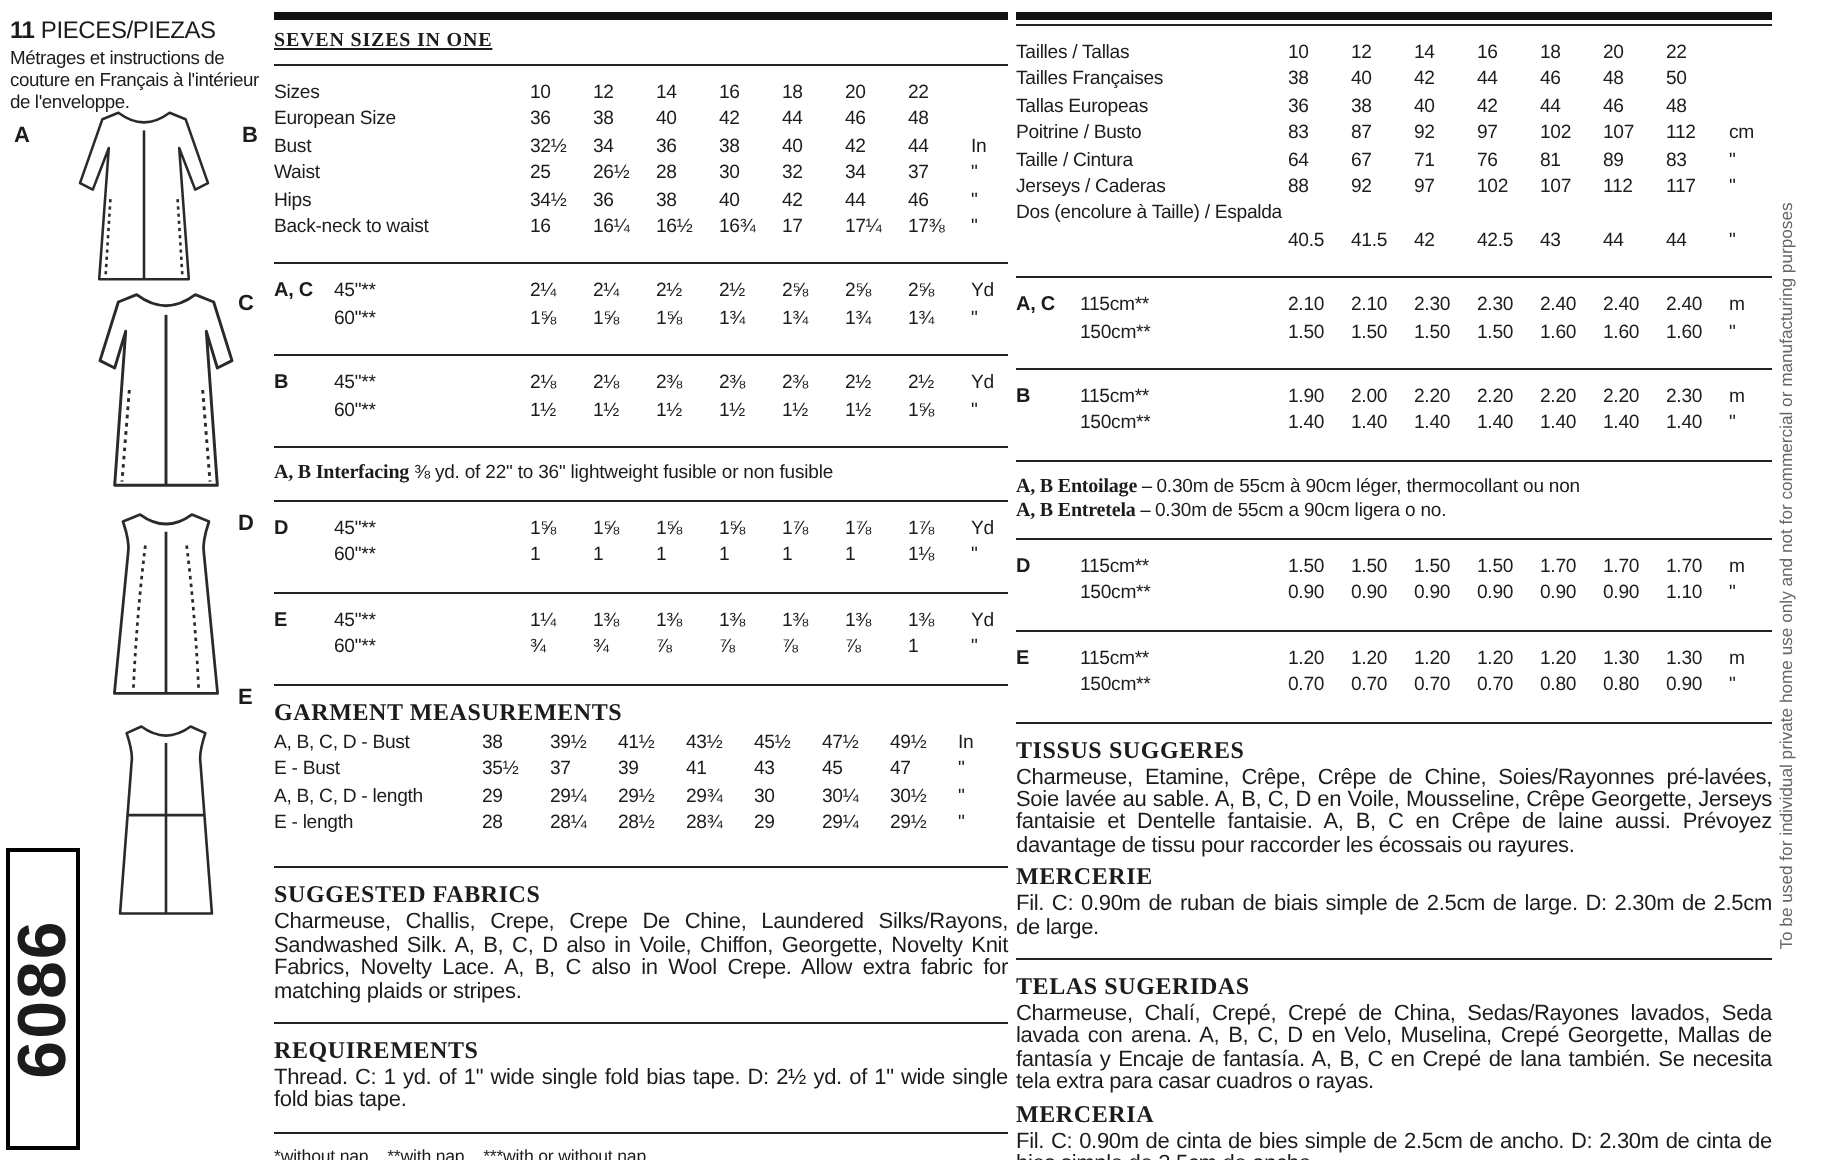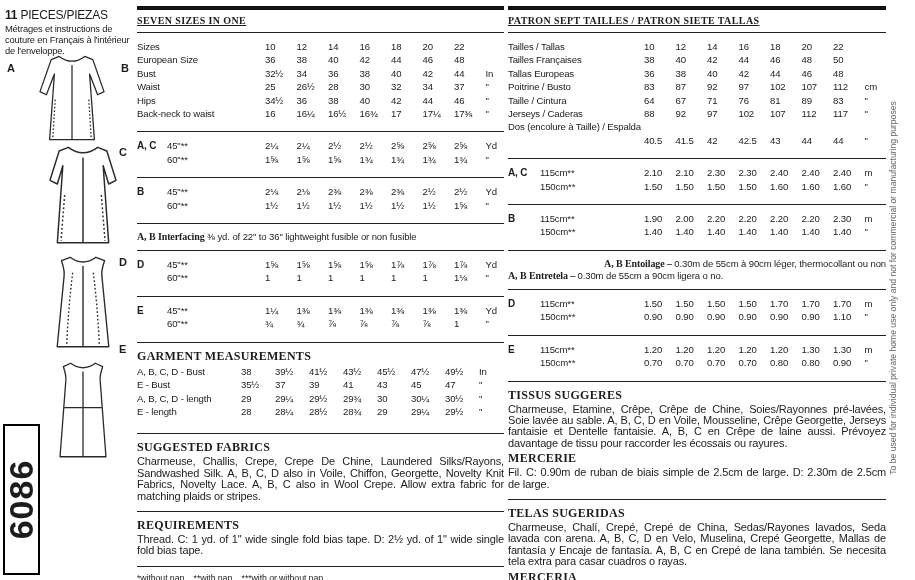--- a/index.html
+++ b/index.html
@@ -348,21 +348,20 @@
     <div class="section">
       <div class="h2">REQUIREMENTS</div>
       <div class="p">Thread. C: 1 yd. of 1" wide single fold bias tape. D: 2½ yd. of 1" wide single fold bias tape.</div>
     </div>
     <div class="rule"></div>
     <div class="footnote">*without nap    **with nap    ***with or without nap</div>
   </div>
 
   <div class="col-right">
     <div class="bar"></div>
-    <div class="title">PATRON SEPT TAILLES / PATRON SIETE TALLAS</div>
     <div class="rule"></div>
     <div class="tbl">
         <div class="trow">
           <span class="c-label">Tailles / Tallas</span>
           <span class="c-v">10</span>
           <span class="c-v">12</span>
           <span class="c-v">14</span>
           <span class="c-v">16</span>
           <span class="c-v">18</span>
           <span class="c-v">20</span>
@@ -487,21 +486,21 @@
           <span class="c-v">1.40</span>
           <span class="c-v">1.40</span>
           <span class="c-v">1.40</span>
           <span class="c-v">1.40</span>
           <span class="c-v">1.40</span>
           <span class="c-v">1.40</span>
           <span class="c-u">"</span>
         </div>
       </div>
     <div class="rule"></div>
-    <div class="note-line" style="padding-bottom:1px;text-align:right;"><span class="lead">A, B Entoilage – </span><span>0.30m de 55cm à 90cm léger, thermocollant ou non</span></div>
+    <div class="note-line" style="padding-bottom:1px;"><span class="lead">A, B Entoilage – </span><span>0.30m de 55cm à 90cm léger, thermocollant ou non</span></div>
     <div class="note-line" style="padding-top:0;"><span class="lead">A, B Entretela – </span><span>0.30m de 55cm a 90cm ligera o no.</span></div>
     <div class="rule"></div>
     <div class="yblock">
         <div class="trow">
           <span class="c-view">D</span>
           <span class="c-w">115cm**</span>
           <span class="c-v">1.50</span>
           <span class="c-v">1.50</span>
           <span class="c-v">1.50</span>
           <span class="c-v">1.50</span>

